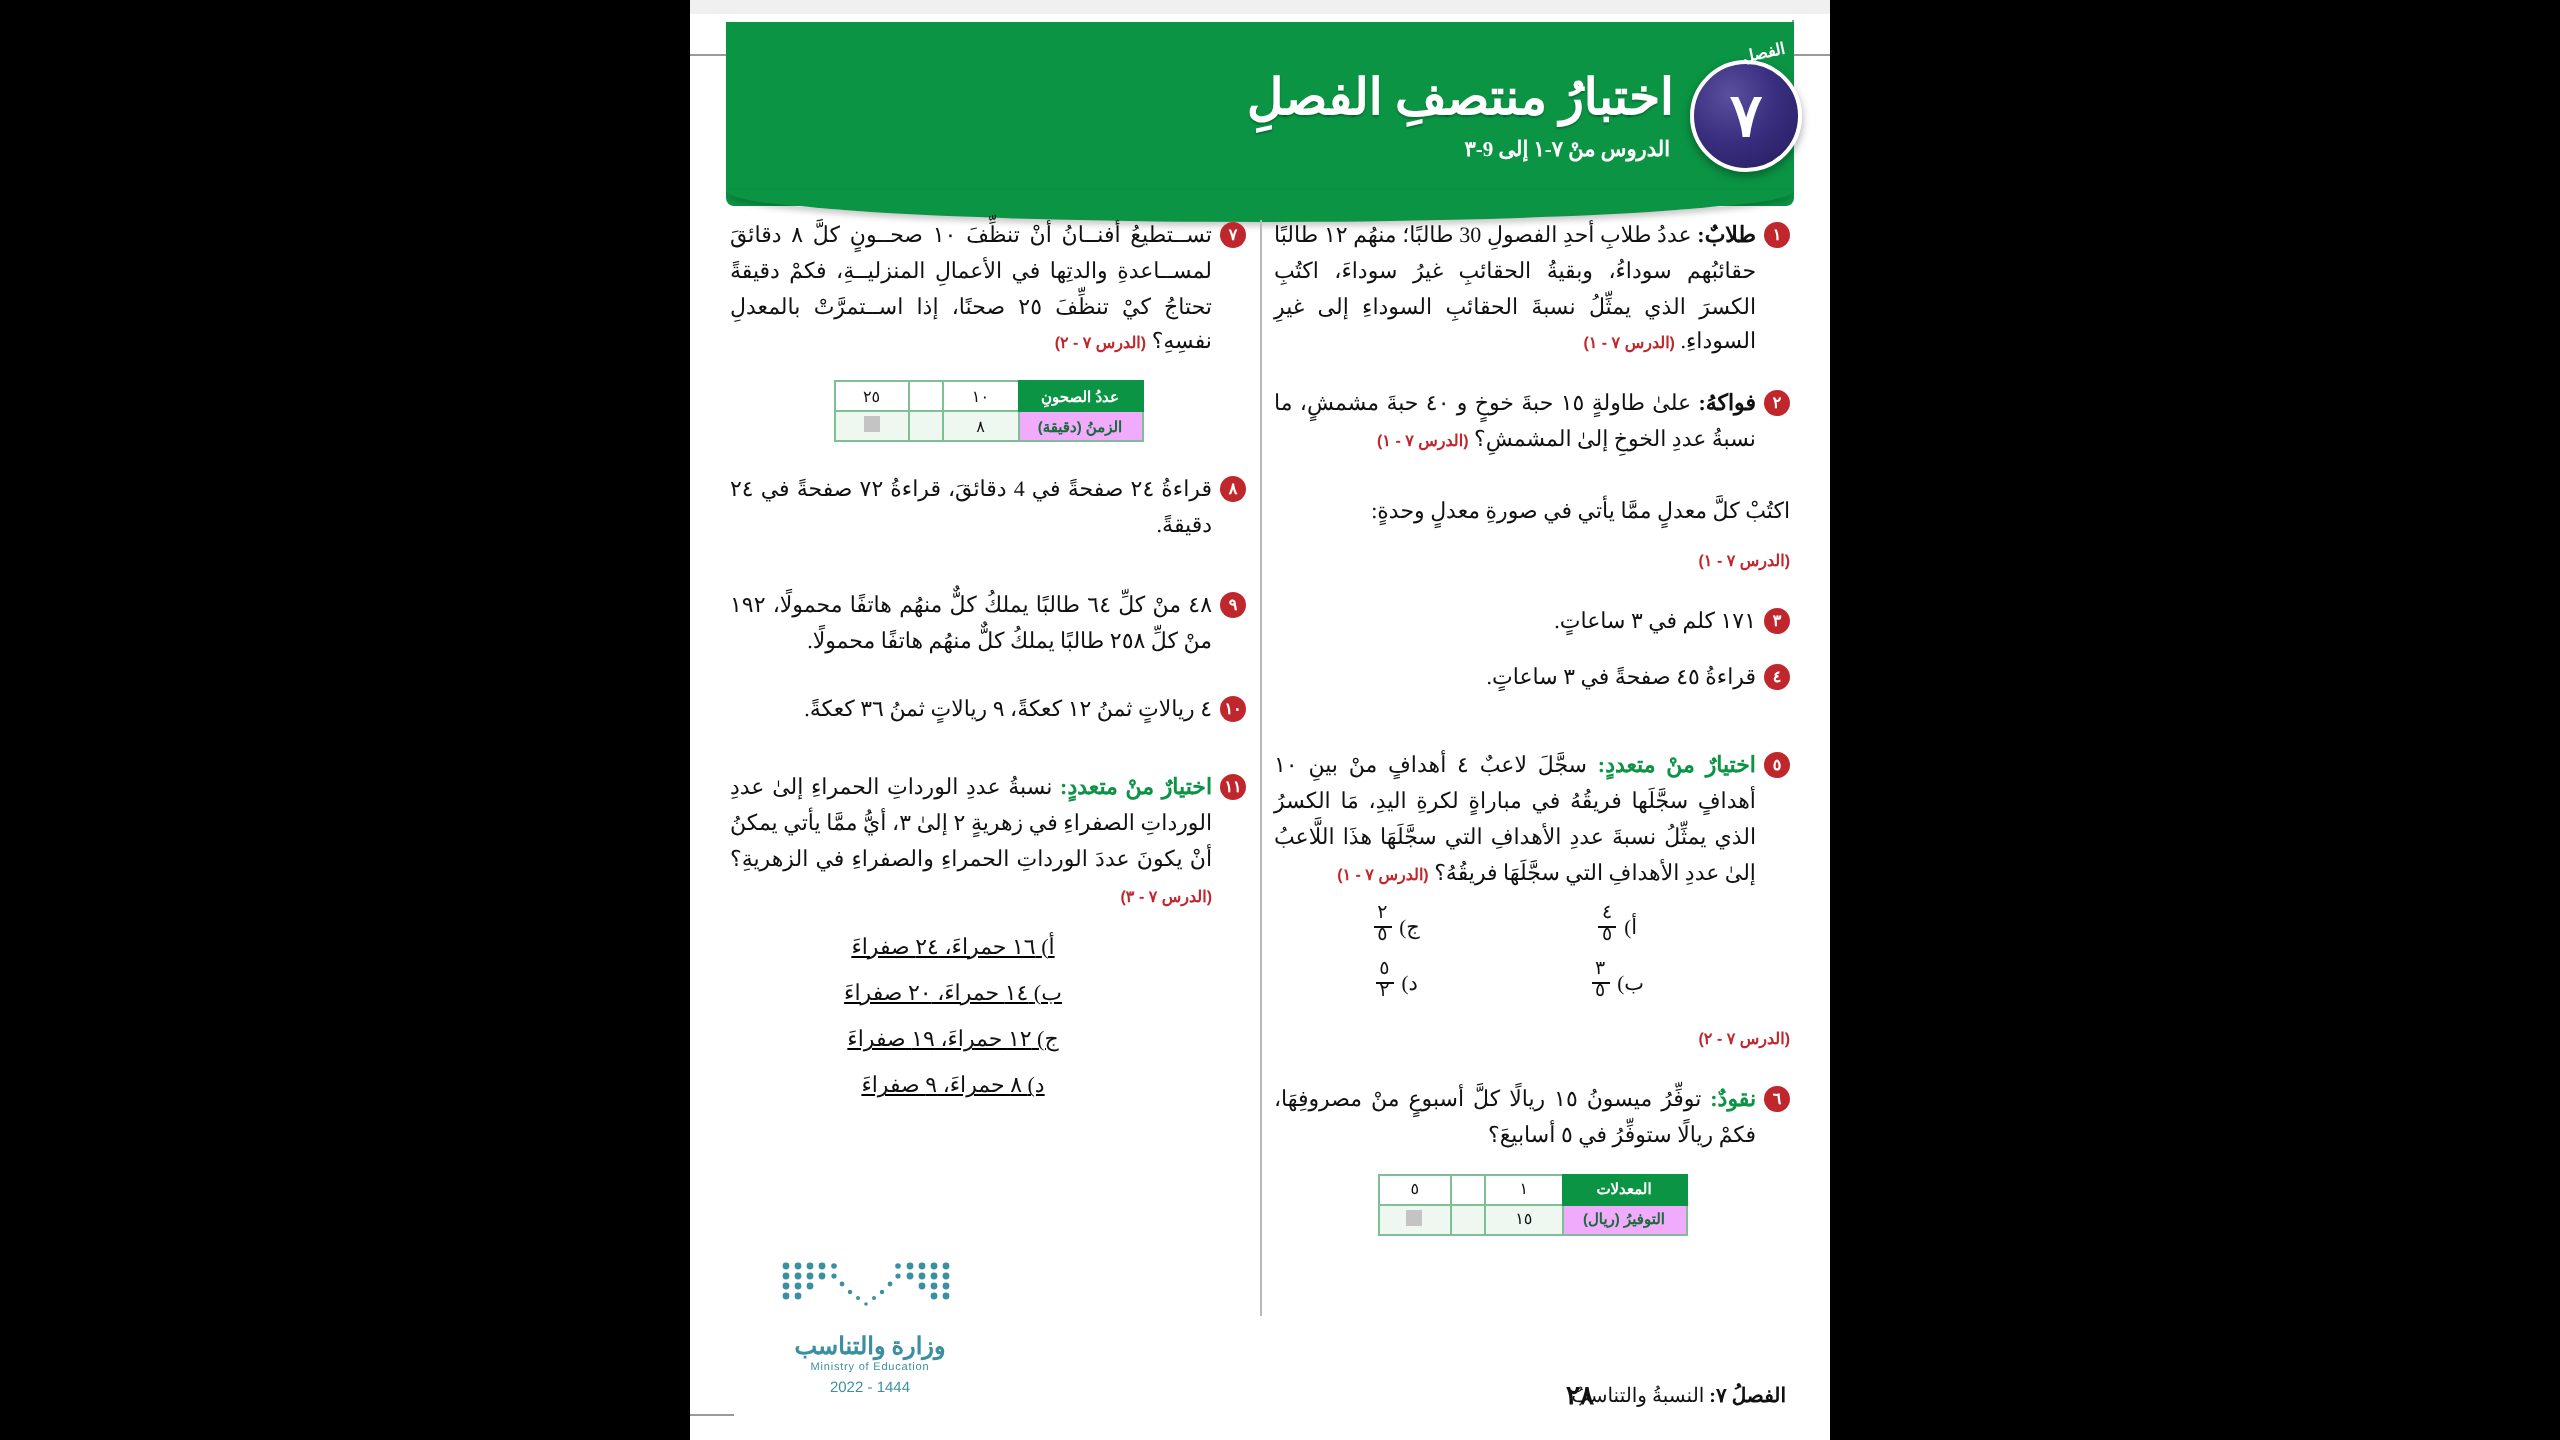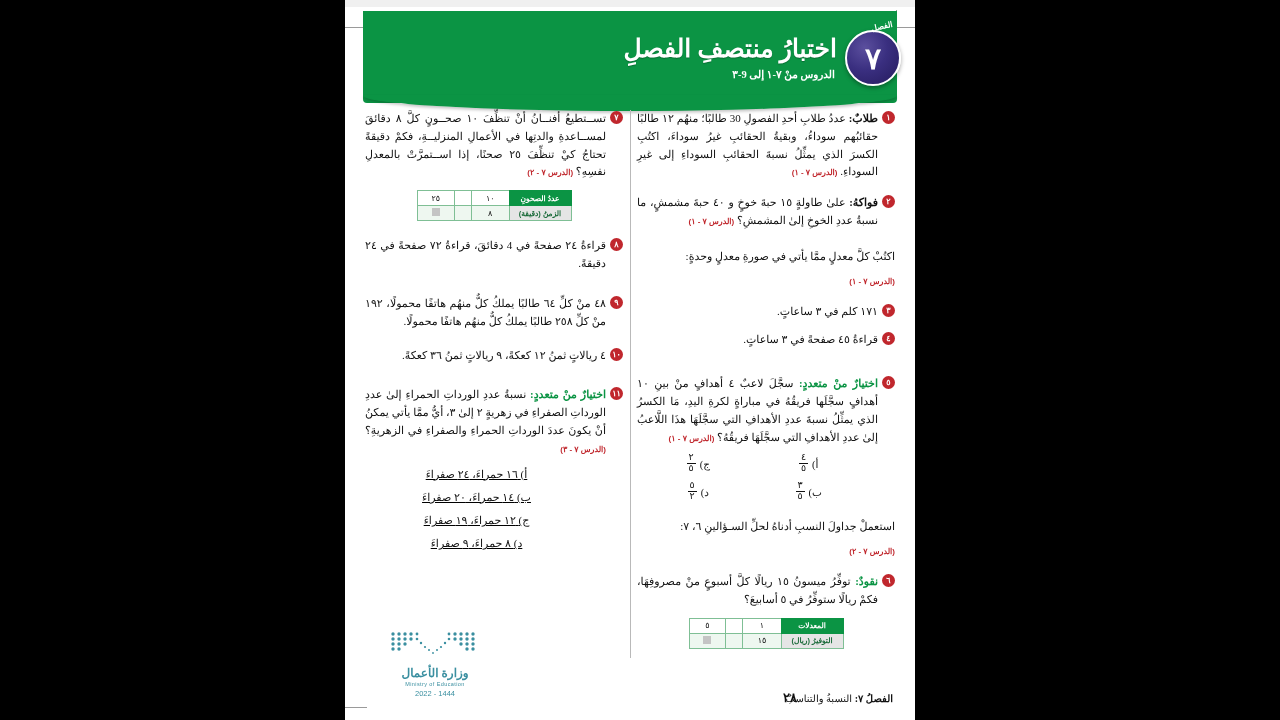--- a/index.html
+++ b/index.html
@@ -132,21 +132,21 @@
   }
   .ratio-table td {
     border: 1px solid #7fbf95; height: 15px;
     font-size: 8px; text-align: center; color: #111;
     padding: 0 3px;
   }
   .ratio-table td.head {
     background: #0b9444; color: #ffffff; font-weight: bold;
     border-color: #0b9444; width: 62px; font-size: 7.5px;
   }
-  .ratio-table tr.alt td.head { background: #e5e5e5; color: #1b6b3a; border-color: #7fbf95; }
+  .ratio-table tr.alt td.head { background: #f0abfc; color: #1b6b3a; border-color: #7fbf95; }
   .ratio-table tr.alt td { background: #eef7f0; }
   .cell-box { display: inline-block; width: 8px; height: 8px; background: #c4c4c4; }
 
   
   #footer-chapter {
     position: absolute; right: 22px; bottom: 16px;
     font-size: 10px; color: #111; white-space: nowrap; font-family: Liberation Serif, serif;
   }
   #footer-chapter b { font-weight: bold; }
   #page-number {
@@ -247,21 +247,20 @@
             <div class="opt">
               <span class="opt-key">د)</span>
               <span class="frac">
                 <span class="nu">٥</span>
                 <span class="de">٢</span>
               </span>
             </div>
           </div>
         </div>
 
-        <div class="instr" style="margin-top:16px;">استعملْ جداولَ النسبِ أدناهُ لحلِّ السـؤالينِ ٦، ٧:</div>
         <div class="instr instr-lesson" style="margin:0;">
           <span class="lesson">(الدرس ٧ - ٢)</span>
         </div>
 
         <div class="q" style="margin-top:13px;">
           <span class="qnum">٦</span>
           <div class="qtext">
             <span class="qlabel green">نقودٌ:</span><span> توفِّرُ ميسونُ ١٥ ريالًا كلَّ أسبوعٍ منْ مصروفِهَا، فكمْ ريالًا ستوفِّرُ في ٥ أسابيعَ؟</span>
           </div>
         </div>
@@ -395,18 +394,18 @@
             <circle cx="74" cy="11" r="1.7"></circle>
             <circle cx="80" cy="11" r="1.7"></circle>
             <circle cx="86" cy="11" r="1.7"></circle>
           <circle cx="74" cy="16" r="1.7"></circle>
             <circle cx="80" cy="16" r="1.7"></circle>
             <circle cx="86" cy="16" r="1.7"></circle>
           <circle cx="80" cy="21" r="1.7"></circle>
             <circle cx="86" cy="21" r="1.7"></circle>
         </g>
       </svg>
-      <div id="moe-ar">وزارة الأعمال</div>
+      <div id="moe-ar">وزارة والتناسب</div>
       <div id="moe-en">Ministry of Education</div>
       <div id="moe-year">1444 - 2022</div>
     </div>
   </div>
 </div>
 
 </body></html>

